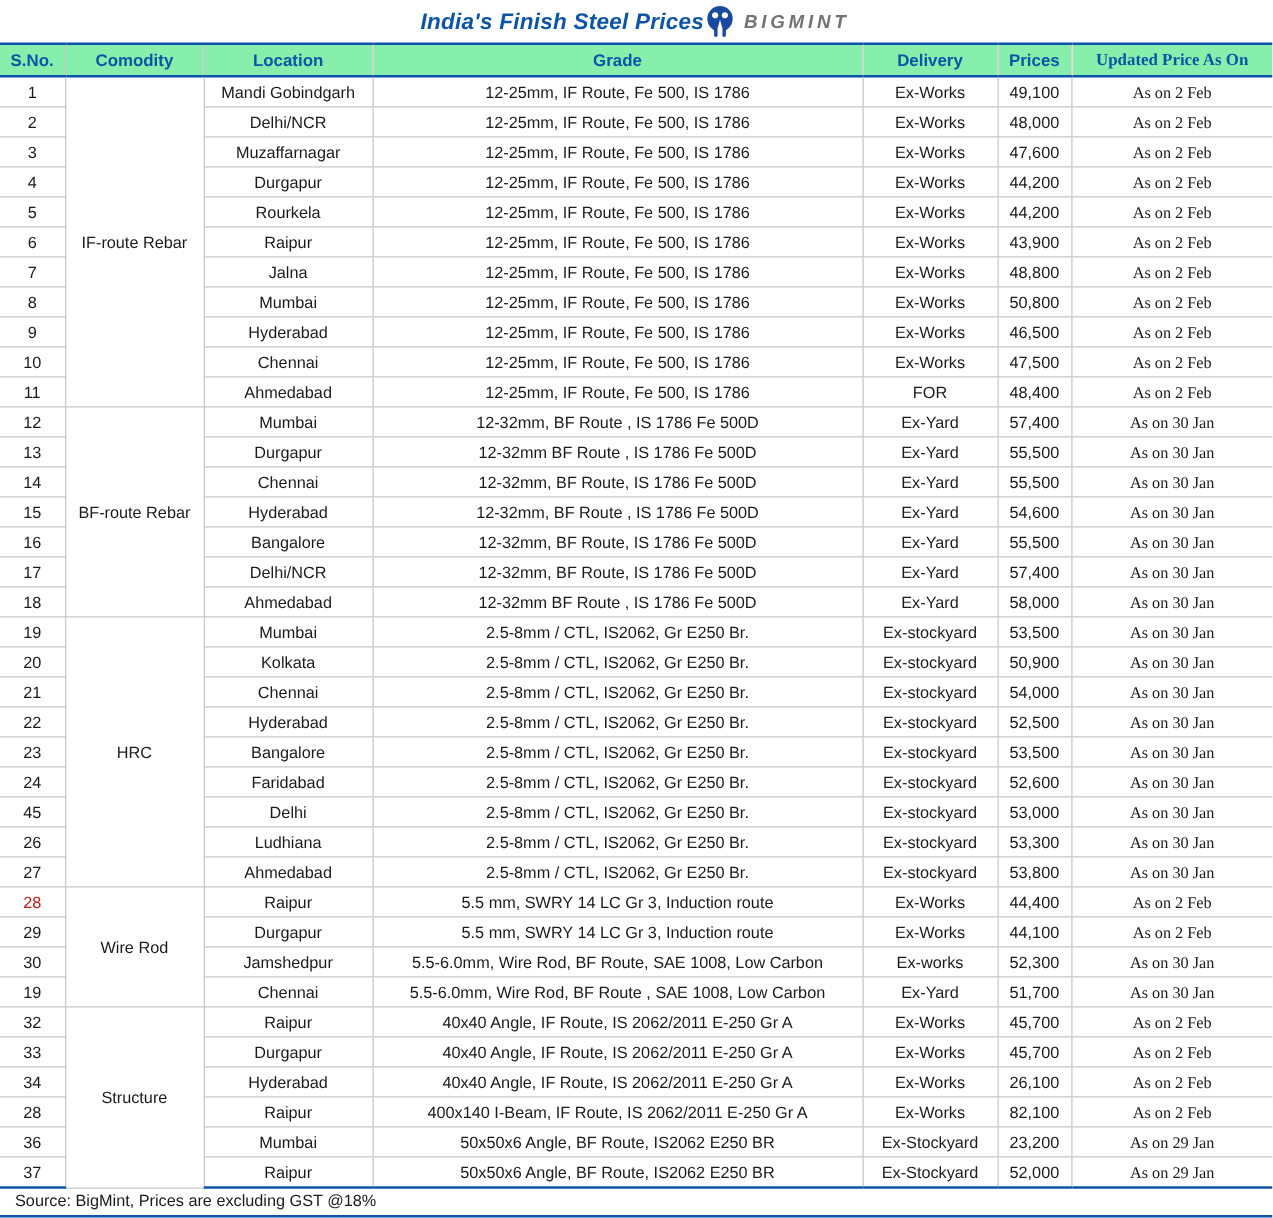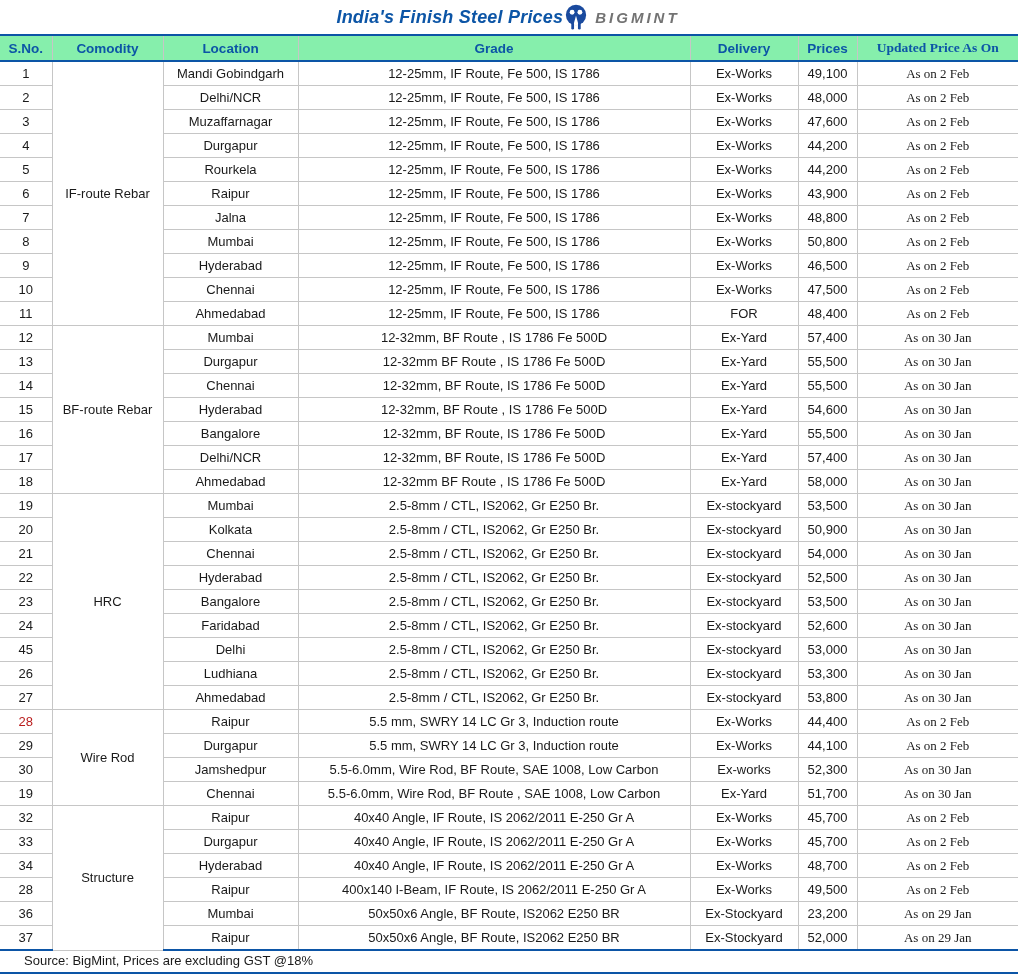--- a/index.html
+++ b/index.html
@@ -61,21 +61,21 @@
   td {
     font-size: 13px;
     height: 23px;
     border-top: 1px solid #C6C6C6;
     border-bottom: 1px solid #C6C6C6;
   }
   tbody tr:last-child td { border-bottom: 2px solid #0C55A6; }
   td.muted { color: #b91c1c; }
   .footer {
     height: 18px;
-    padding: 2px 0 1px 24px;
+    padding: 2px 0 1px 12px;
     font-size: 13px;
     border-bottom: 3px solid #0C55A6;
   }
 </style>
 </head>
 <body>
 
 <div class="titlebar">
   <h1 class="page-title">India's Finish Steel Prices</h1>
   <div class="logo">
@@ -380,29 +380,29 @@
         <td>40x40 Angle, IF Route, IS 2062/2011 E-250 Gr A</td>
         <td>Ex-Works</td>
         <td>45,700</td>
         <td>As on 2 Feb</td>
       </tr>
       <tr>
         <td>34</td>
         <td>Hyderabad</td>
         <td>40x40 Angle, IF Route, IS 2062/2011 E-250 Gr A</td>
         <td>Ex-Works</td>
-        <td>48,700</td>
+        <td>26,100</td>
         <td>As on 2 Feb</td>
       </tr>
       <tr>
         <td>28</td>
         <td>Raipur</td>
         <td>400x140 I-Beam, IF Route, IS 2062/2011 E-250 Gr A</td>
         <td>Ex-Works</td>
-        <td>49,500</td>
+        <td>82,100</td>
         <td>As on 2 Feb</td>
       </tr>
       <tr>
         <td>36</td>
         <td>Mumbai</td>
         <td>50x50x6 Angle, BF Route, IS2062 E250 BR</td>
         <td>Ex-Stockyard</td>
         <td>23,200</td>
         <td>As on 29 Jan</td>
       </tr>

